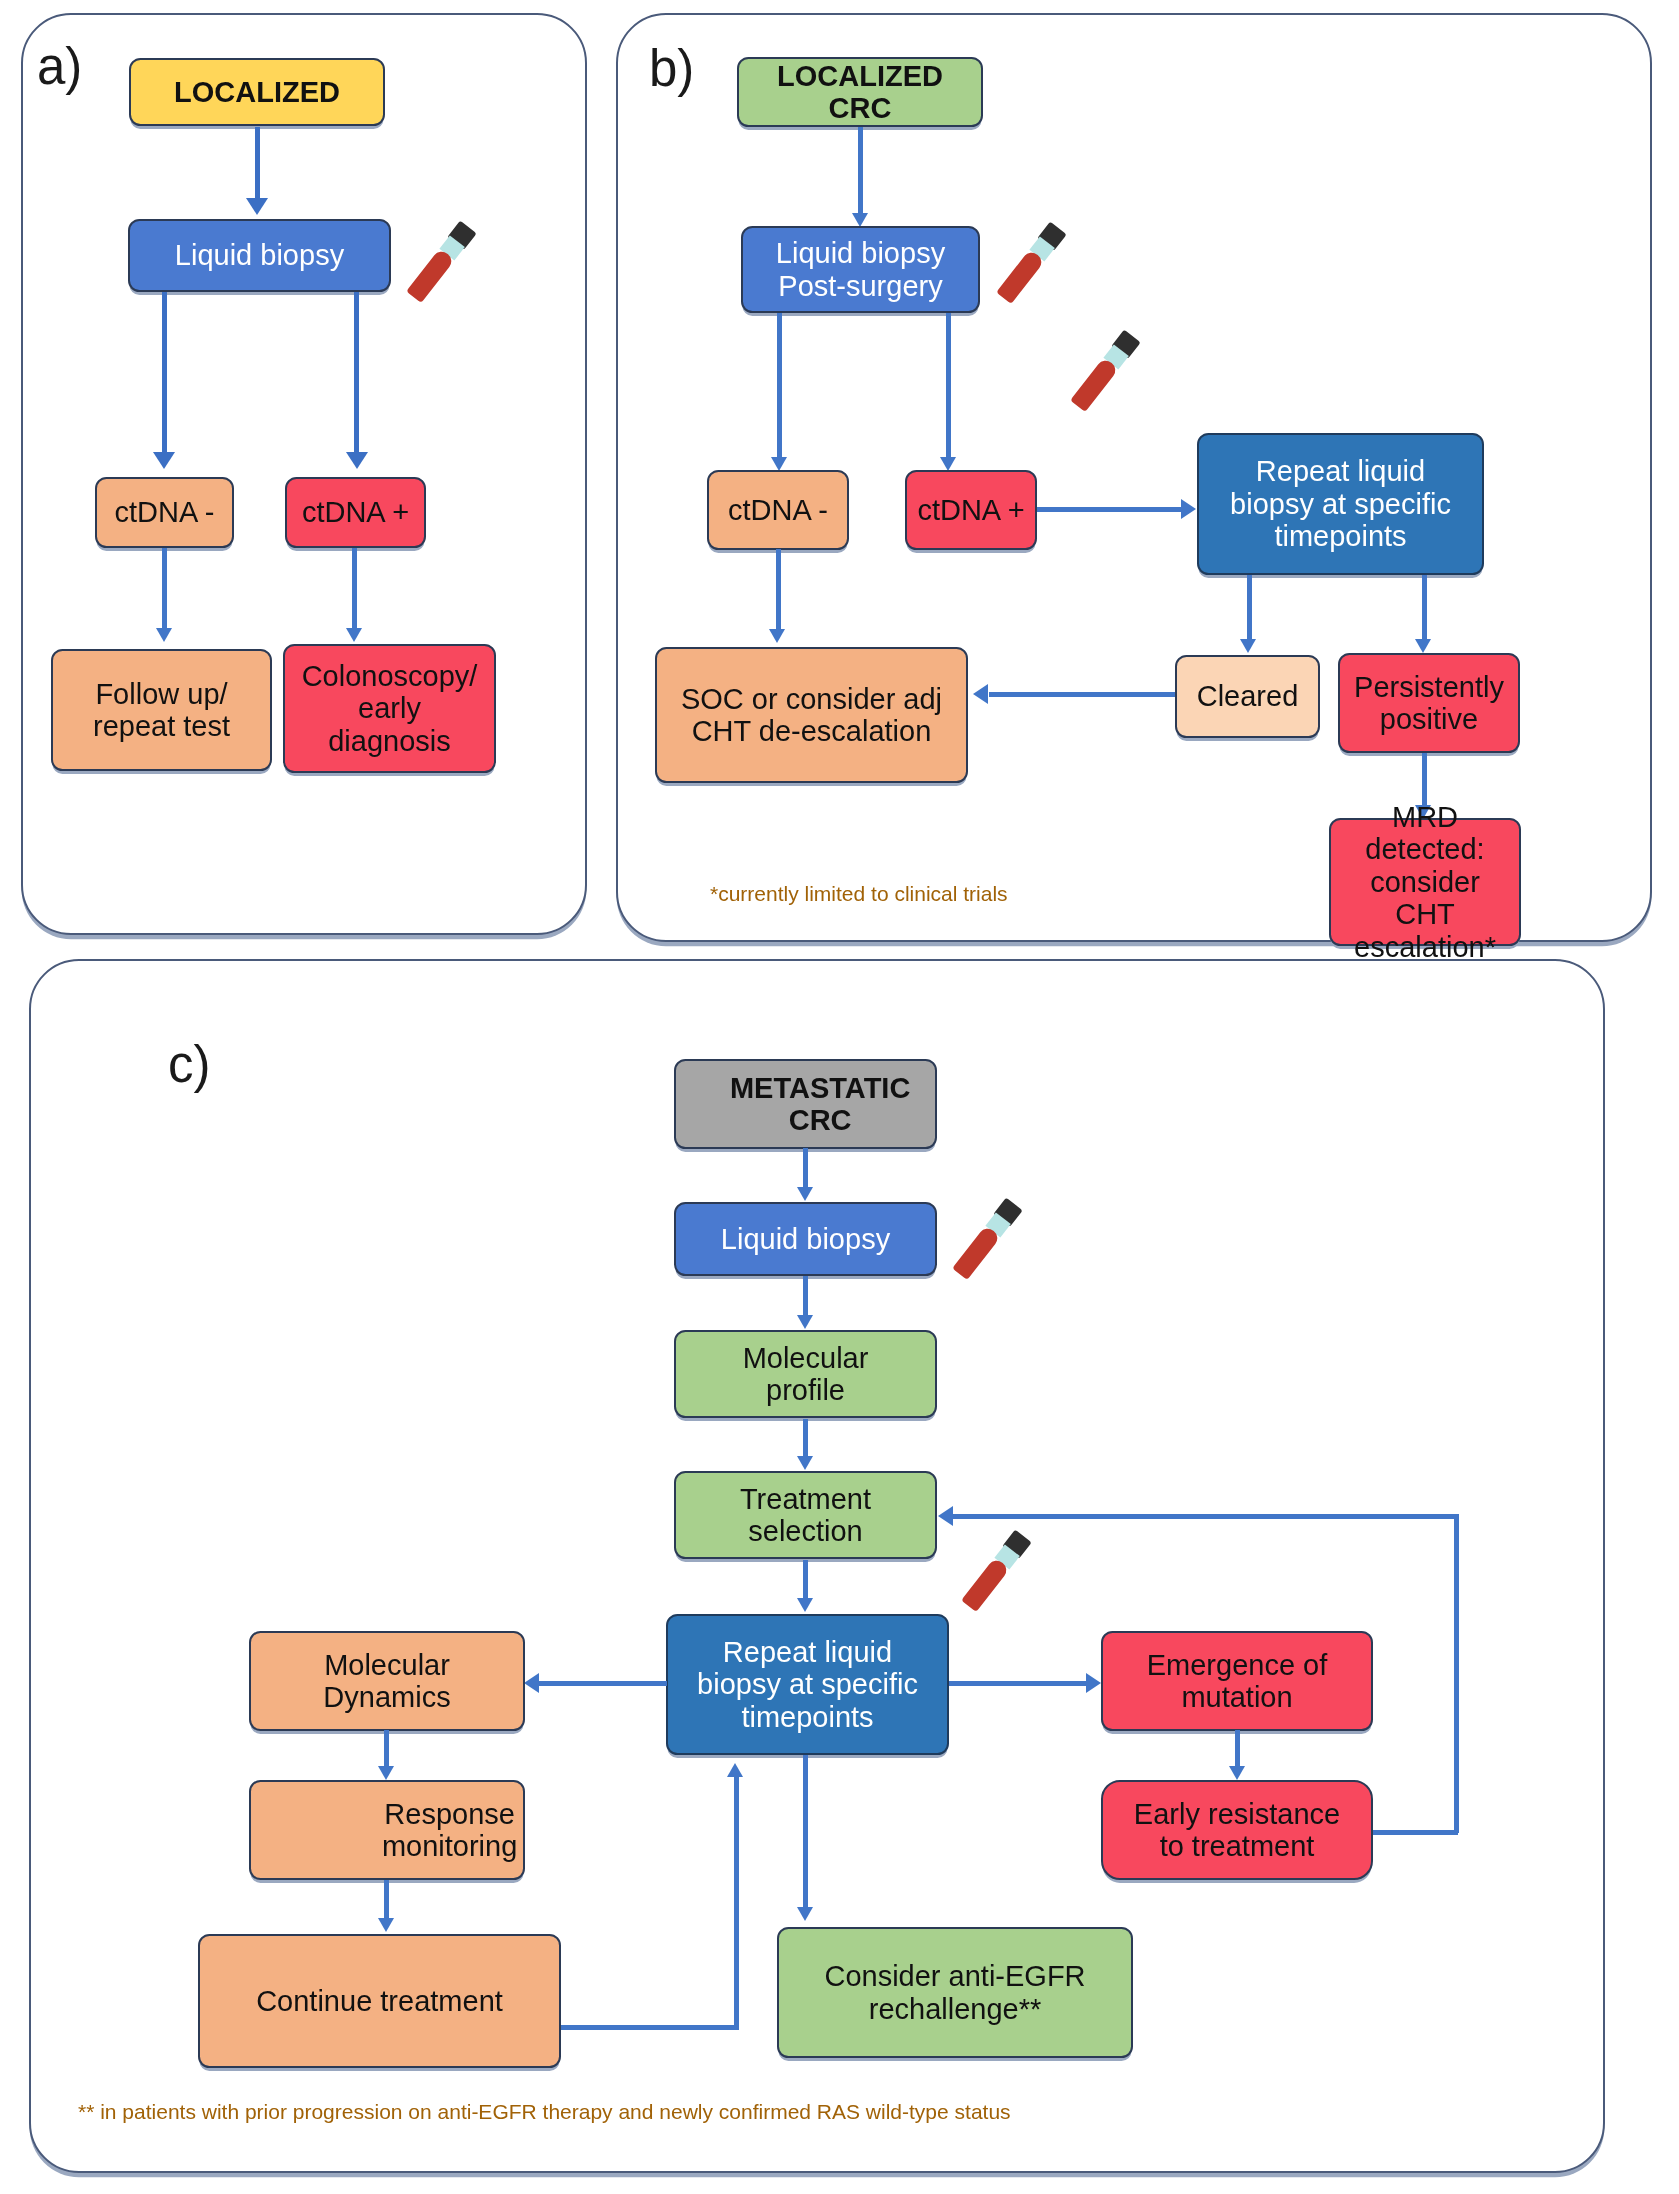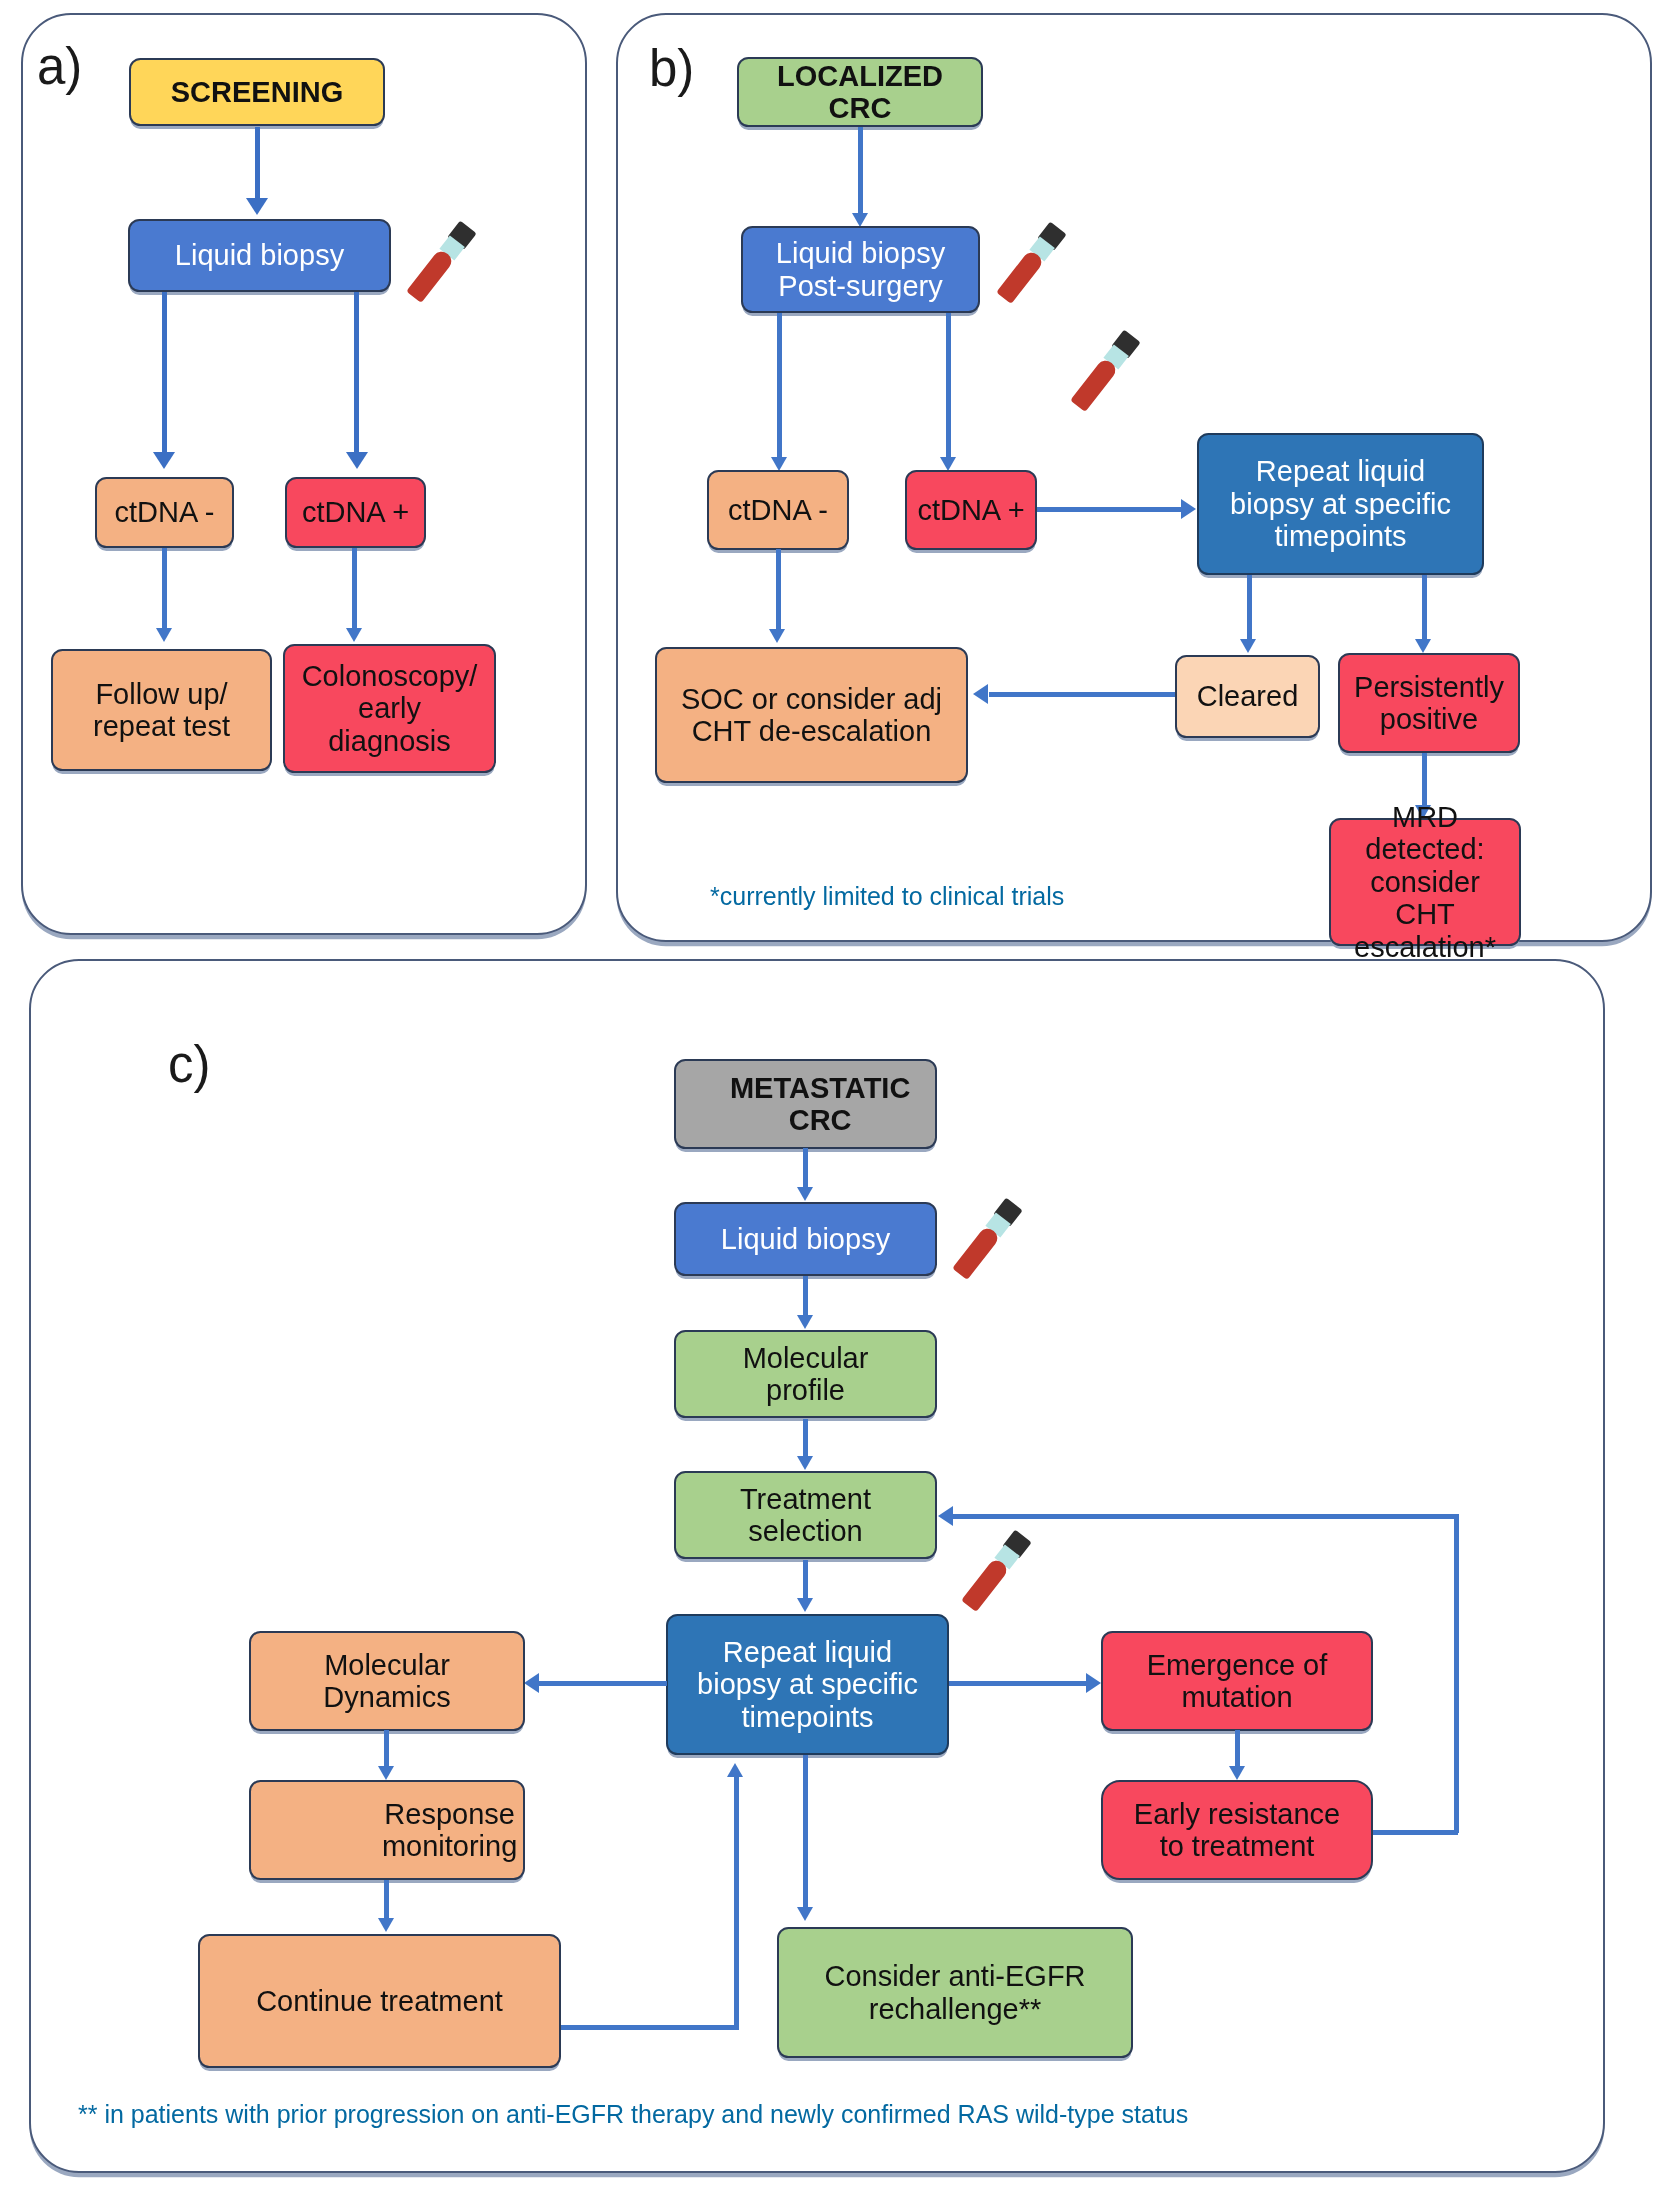--- a/index.html
+++ b/index.html
@@ -32,37 +32,37 @@
   .vl{width:5px;}
   .hl{height:5px;}
   .vl.thin, .hl.thin{background:#4176c8;}
   .ar{position:absolute;width:0;height:0;}
   .ar-d{border-left:11.4px solid transparent;border-right:11.4px solid transparent;border-top:17px solid #3b6fc4;}
   .ar-d.sm{border-left:8.5px solid transparent;border-right:8.5px solid transparent;border-top:14.2px solid #4176c8;}
   .ar-l{border-top:10px solid transparent;border-bottom:10px solid transparent;border-right:15.7px solid #4176c8;}
   .ar-r{border-top:10px solid transparent;border-bottom:10px solid transparent;border-left:15.7px solid #4176c8;}
   .ar-u{border-left:8.5px solid transparent;border-right:8.5px solid transparent;border-bottom:14.2px solid #4176c8;}
 
-  .note{position:absolute;font-size:25px;color:#0369a1;white-space:nowrap;}
+  .note{position:absolute;font-size:21px;color:#a16207;white-space:nowrap;}
 
   
   .tube{position:absolute;transform-origin:50% 50%;}
   .tube .body{position:absolute;left:0;top:0;width:18.5px;height:55px;background:#c0392b;border-radius:9.2px 9.2px 3.6px 3.6px;}
   .tube .band{position:absolute;left:0;top:-15.7px;width:18.5px;height:17px;background:#b7e4e4;}
   .tube .cap {position:absolute;left:-1.4px;top:-34px;width:21.3px;height:21.3px;background:#2f2f2f;border-radius:2.8px;}
 </style>
 </head>
 <body>
 
 <div id="stage">
 
   <div class="panel" style="left:21.3px;top:12.8px;width:562px;height:918px;"></div>
   <div class="plabel" style="left:37px;top:41px;">a)</div>
 
-  <div class="node bold c-yellow" style="left:129px;top:58px;width:256px;height:68px;">SCREENING</div>
+  <div class="node bold c-yellow" style="left:129px;top:58px;width:256px;height:68px;">LOCALIZED</div>
 
   <div class="ln vl" style="left:255px;top:127px;height:78px;"></div>
   <div class="ar ar-d" style="left:246px;top:198px;"></div>
 
   <div class="node white c-blue" style="left:128px;top:219px;width:263px;height:73px;">Liquid biopsy</div>
 
   <div class="tube" style="left:440px;top:248px;transform:rotate(38deg);">
     <div class="cap"></div>
     <div class="band"></div>
     <div class="body"></div>

